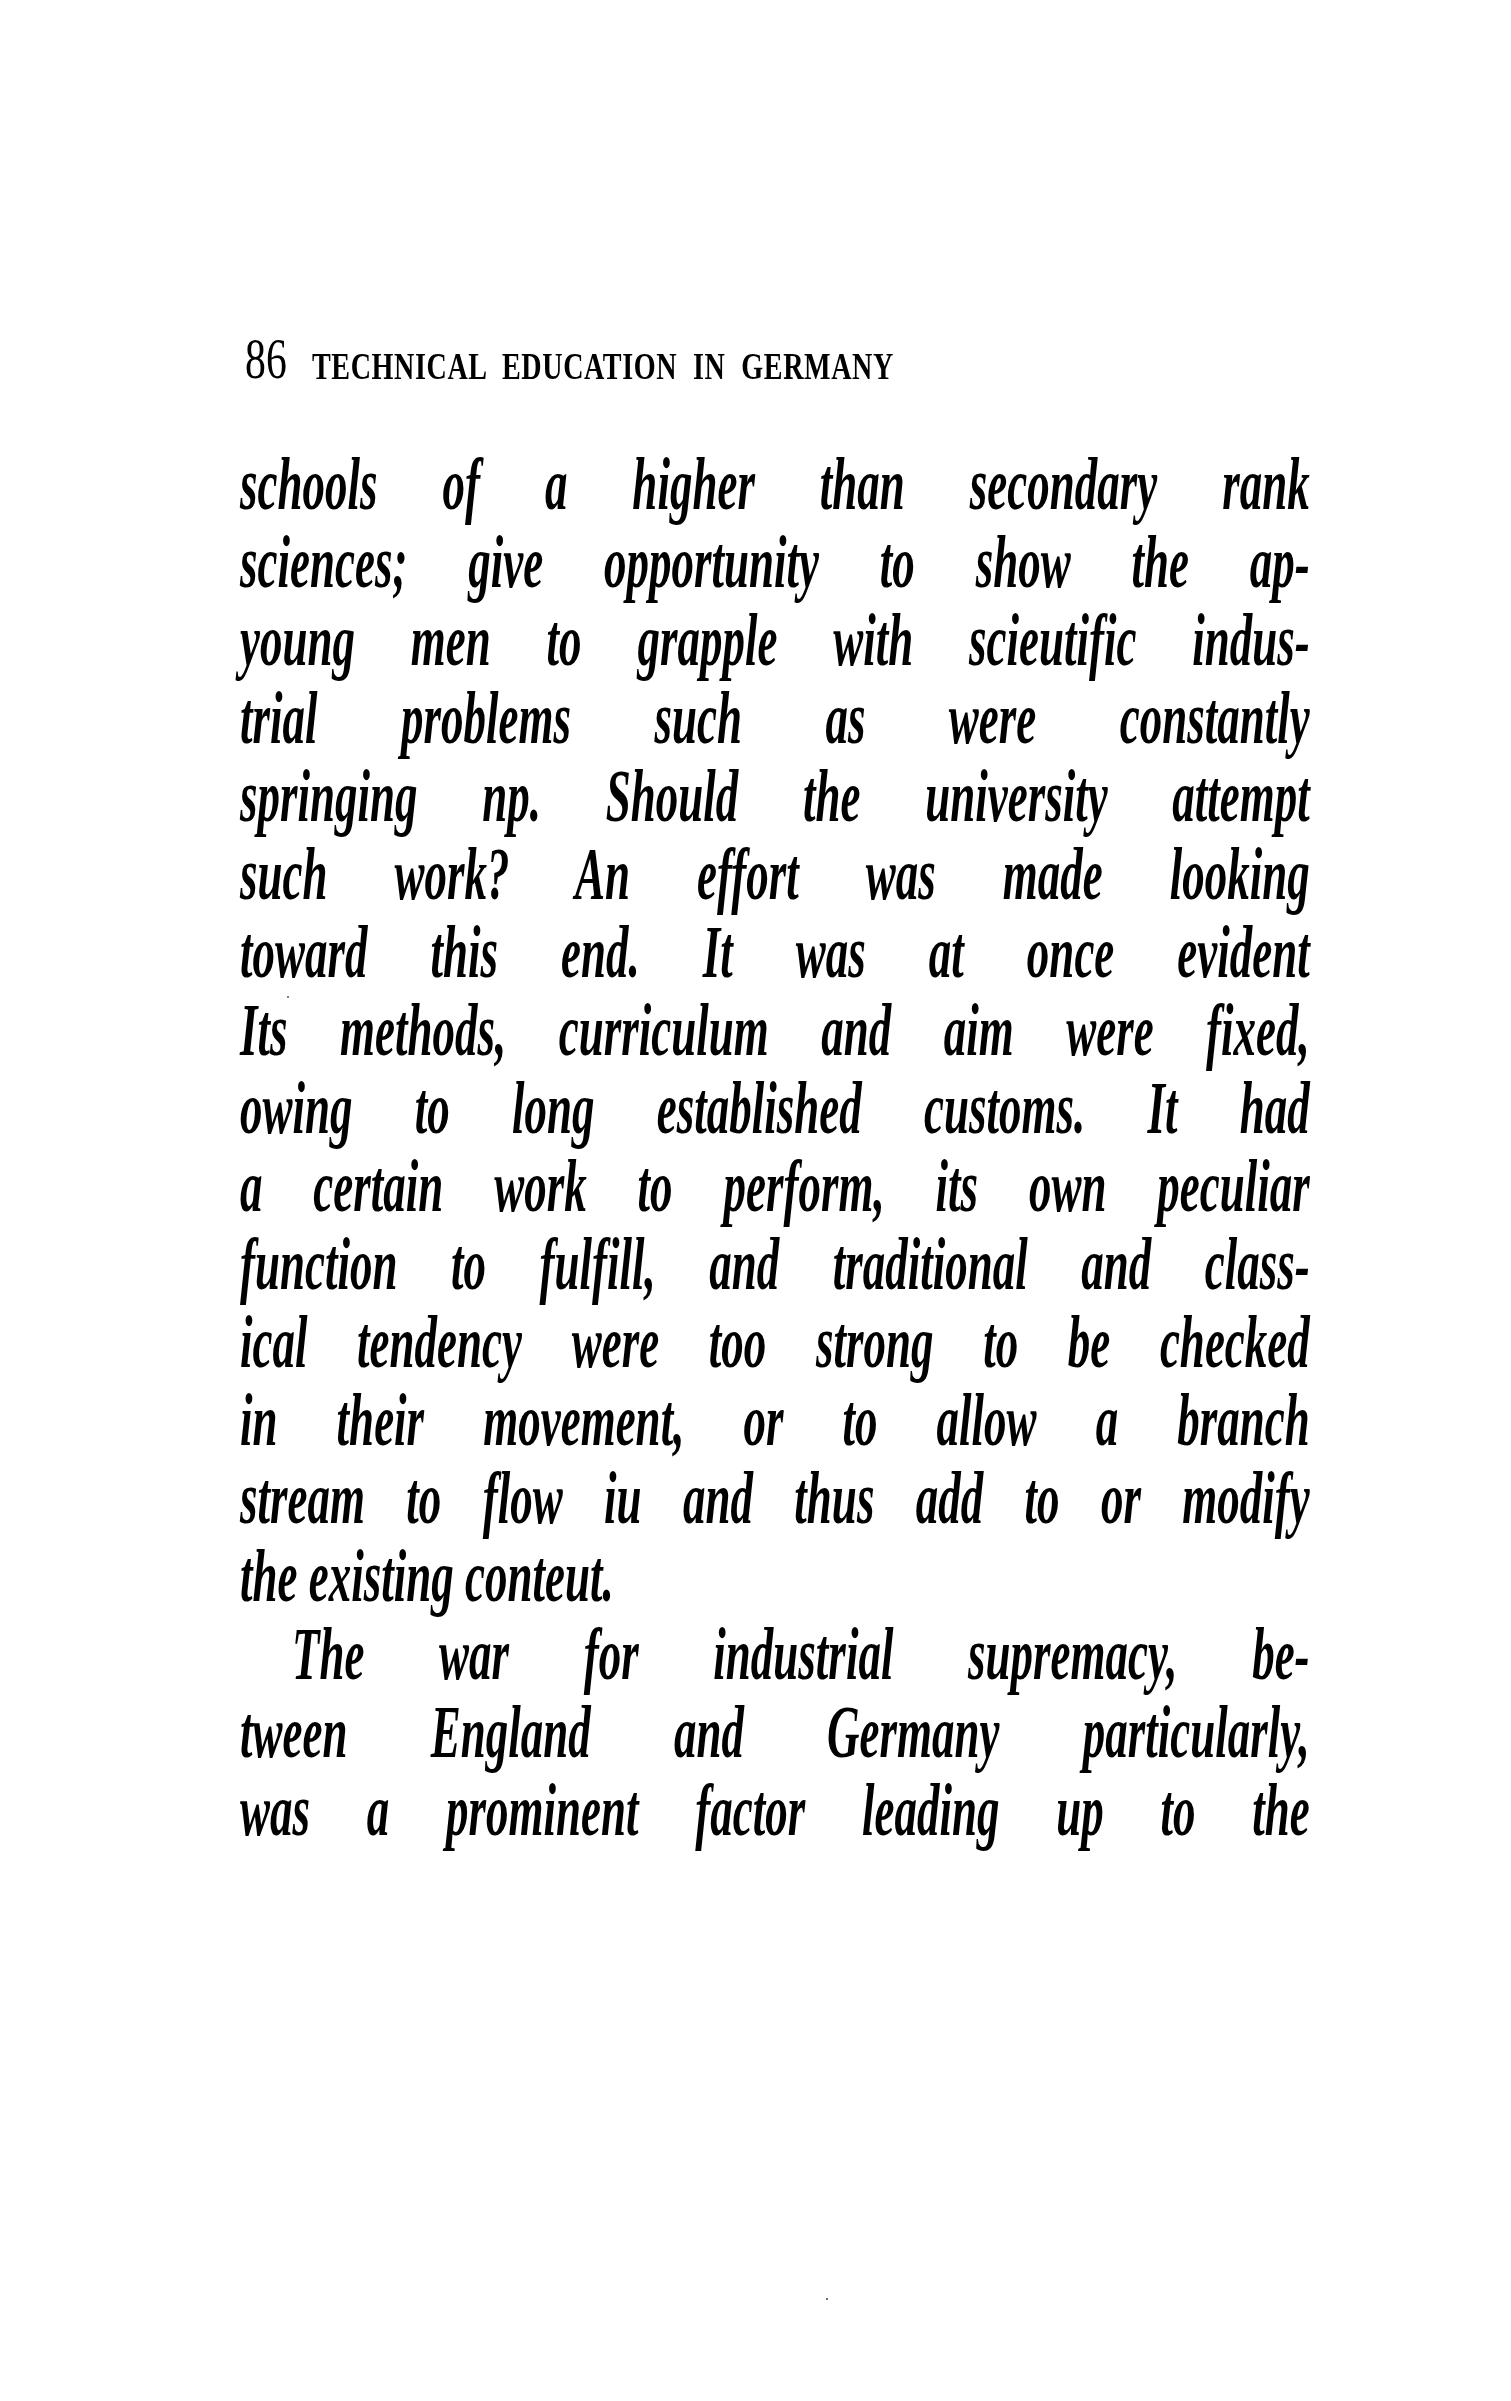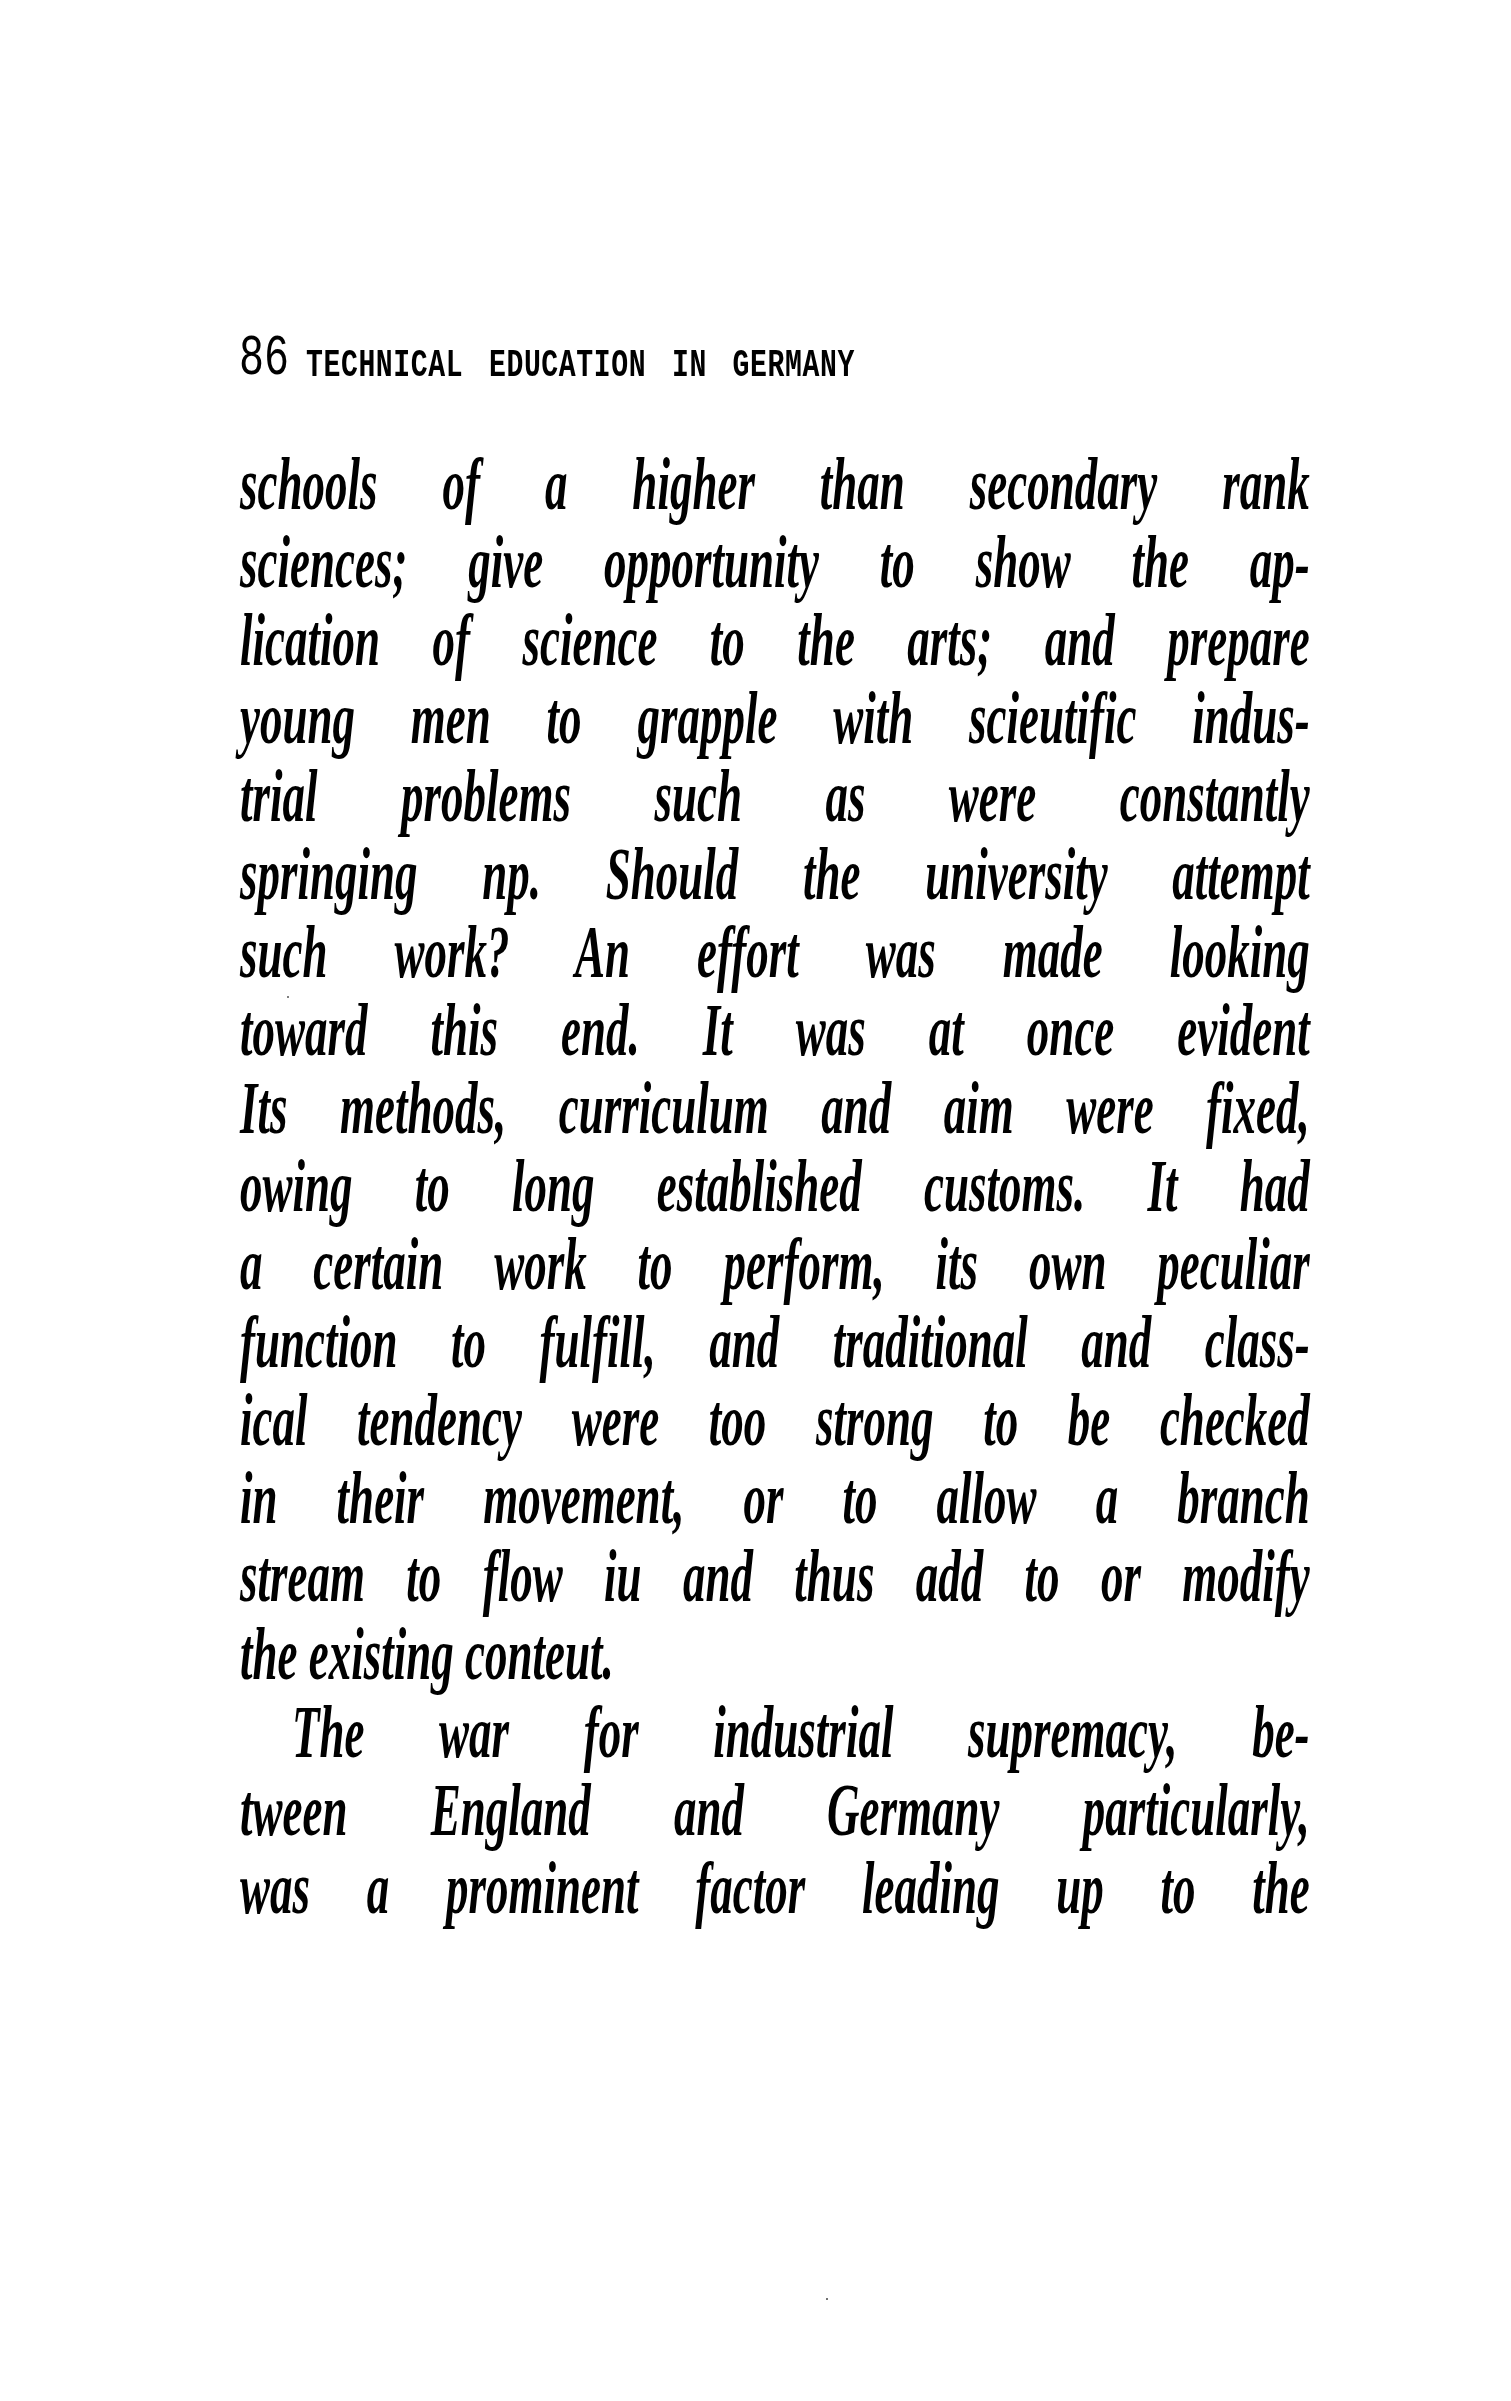--- a/index.html
+++ b/index.html
@@ -18,25 +18,24 @@
   .page {
     position: absolute;
     left: 0; top: 0;
     width: 1512px;
     height: 2401px;
     background: #ffffff;
   }
   
   .running-header {
     position: absolute;
-    left: 239px;
+    left: 245px;
     top: 327px;
     height: 64px;
     width: 977px;
-    font-family: Liberation Mono, monospace;
   }
   .page-number {
     position: absolute;
     left: 0;
     top: 0;
     font-size: 58px;
     line-height: 64px;
     font-weight: normal;
     transform-origin: 0 0;
     transform: scaleX(0.72);
@@ -111,23 +110,20 @@
   <div class="body-text">
 
     <div class="paragraph">
       <div class="line">
           <div class="line-inner spread">schools of a higher than secondary rank</div>
         </div>
       <div class="line">
           <div class="line-inner spread">sciences; give opportunity to show the ap-</div>
         </div>
       <div class="line">
-          <div class="line-inner spread">lication of science to the arts; and prepare</div>
-        </div>
-      <div class="line">
           <div class="line-inner spread">young men to grapple with scieutific indus-</div>
         </div>
       <div class="line">
           <div class="line-inner spread">trial problems such as were constantly</div>
         </div>
       <div class="line">
           <div class="line-inner spread">springing np. Should the university attempt</div>
         </div>
       <div class="line">
           <div class="line-inner spread">such work? An effort was made looking</div>

